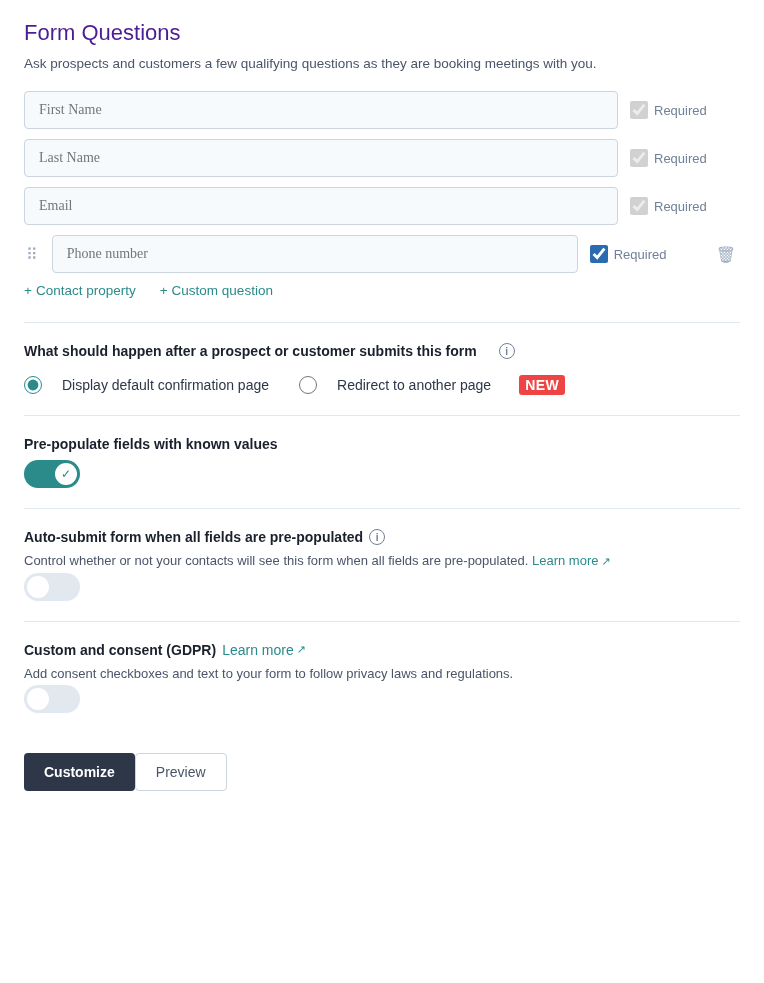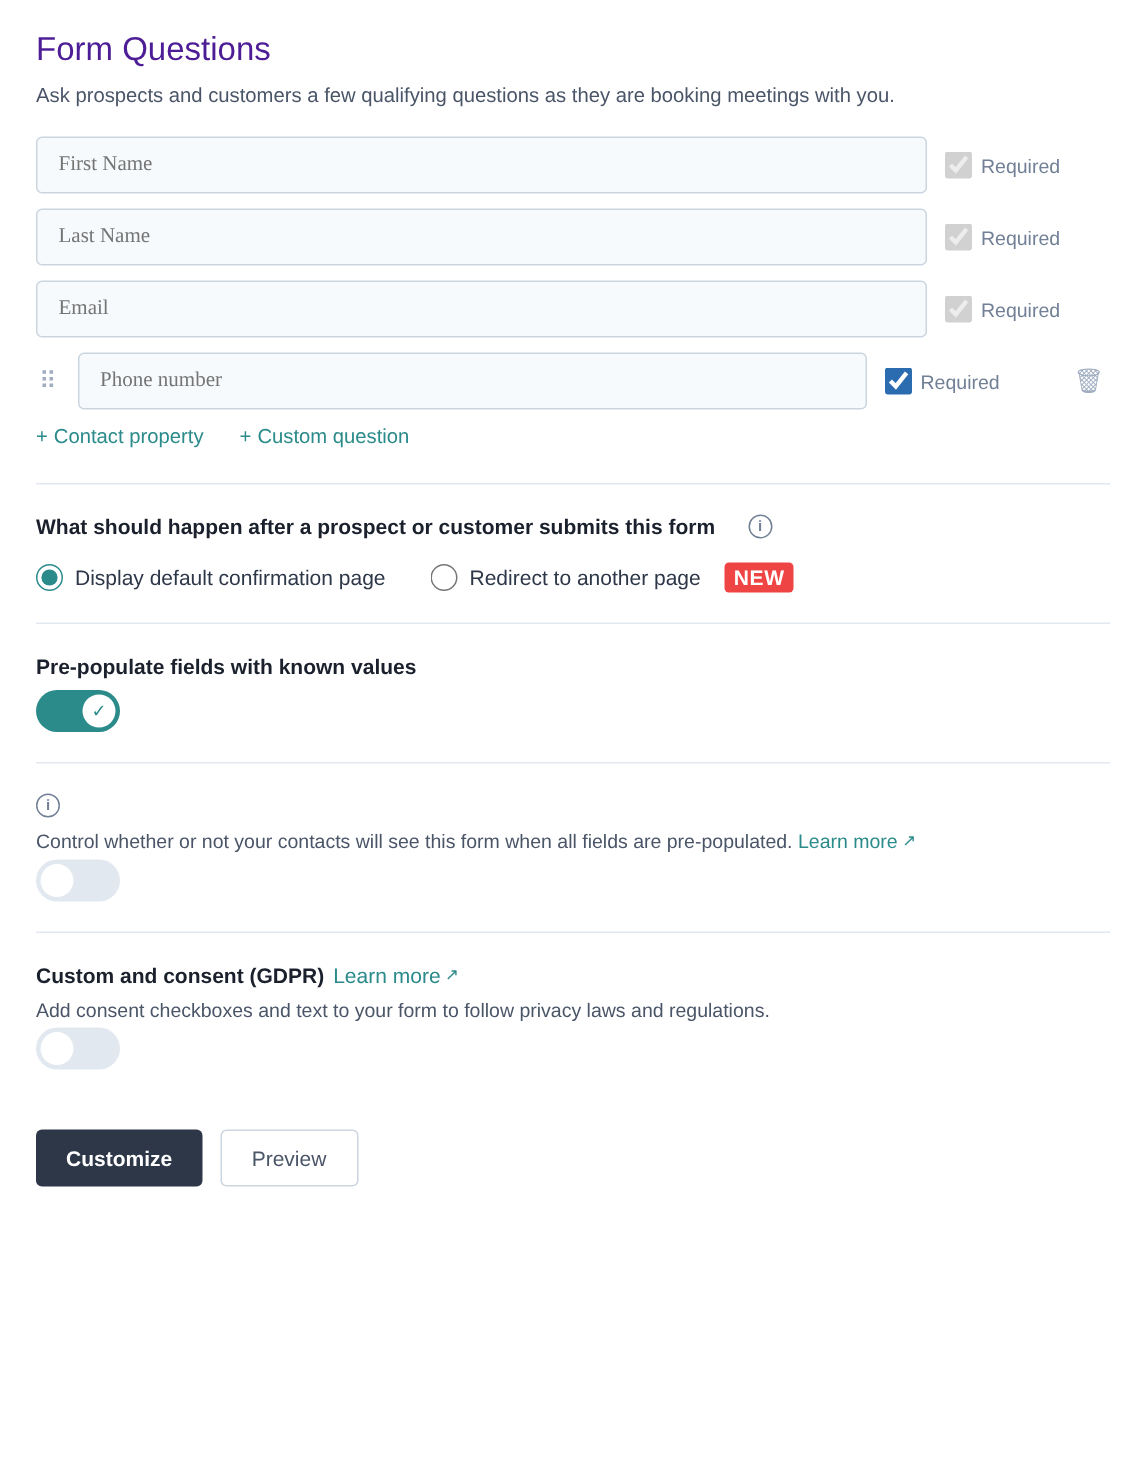--- a/index.html
+++ b/index.html
@@ -131,21 +131,21 @@
 
     .radio-options {
       display: flex;
       align-items: center;
       gap: 30px;
     }
 
     .radio-option {
       display: flex;
       align-items: center;
-      gap: 8px;
+      gap: 20px;
       cursor: pointer;
     }
 
     .radio-input {
       width: 18px;
       height: 18px;
       accent-color: #2b8a8a;
       cursor: pointer;
     }
 
@@ -238,21 +238,20 @@
       font-size: 12px;
       color: #2b8a8a;
     }
 
     .toggle-knob.off-knob {
       color: transparent;
     }
 
     .bottom-buttons {
       display: flex;
-      gap: 12px;
       margin-top: 30px;
       padding-top: 10px;
     }
 
     .btn-customize {
       background: #2d3748;
       color: #fff;
       border: none;
       border-radius: 4px;
       padding: 10px 20px;
@@ -362,20 +361,21 @@
       <div class="toggle-knob">✓</div>
     </div>
   </div>
 </div>
 
 <hr class="divider">
 
 <div class="toggle-section">
   <div class="toggle-text">
     <div class="toggle-section-title">
+      <span>Auto-submit form when all fields are pre-populated</span>
       <span class="info-icon">i</span>
     </div>
     <div class="toggle-description">
       <span>Control whether or not your contacts will see this form when all fields are pre-populated.</span>
       <a class="learn-more-link">
         <span>Learn more</span>
         <span class="external-link-icon">↗</span>
       </a>
     </div>
   </div>

